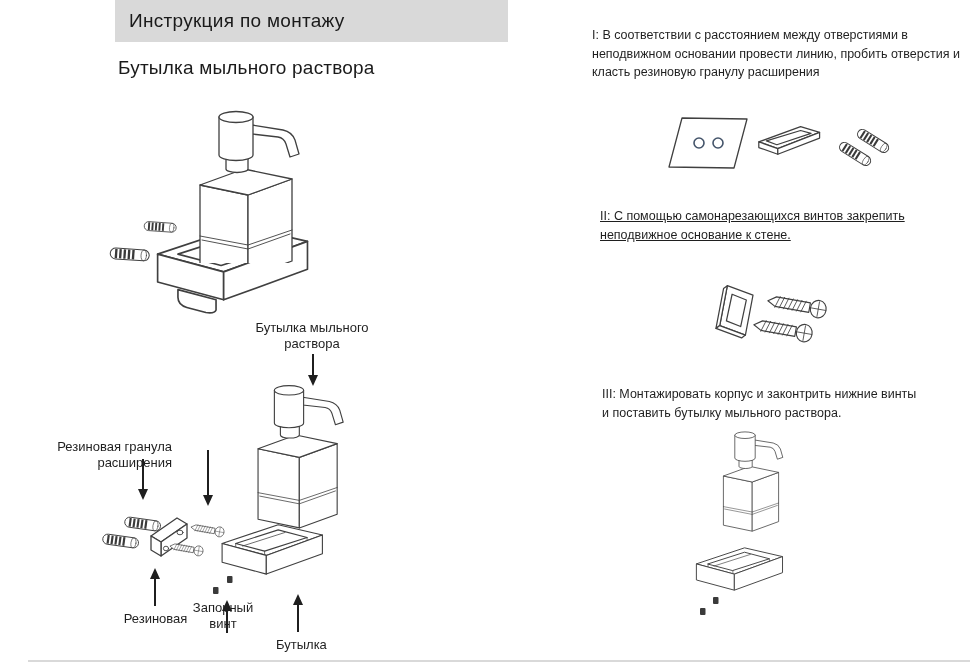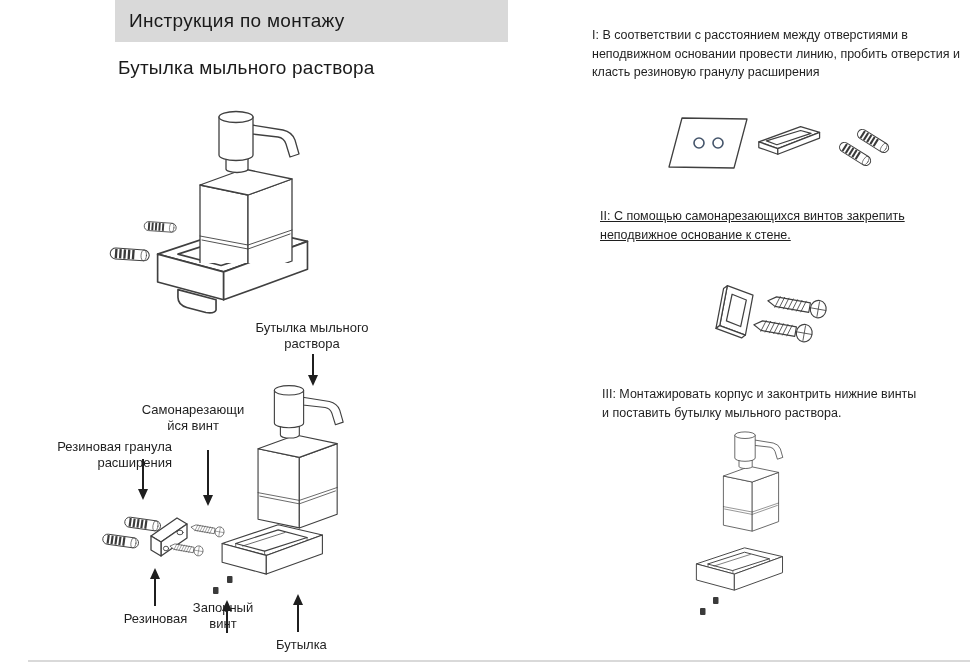--- a/index.html
+++ b/index.html
@@ -199,22 +199,20 @@
         <polygon class="arrh" points="197,293 207,293 202,282"></polygon>
     </g>
     <g>
       <path class="arr" d="M273,314 L273,286"></path>
         <polygon class="arrh" points="268,287 278,287 273,276"></polygon>
     </g>
   </svg>
 
   <div class="lbl c lbl-bottle">Бутылка мыльного
 раствора</div>
-  <div class="lbl c lbl-screw">Самонарезающи
-йся винт</div>
   <div class="lbl lbl-plug">Резиновая гранула
 расширения</div>
   <div class="lbl c lbl-base">Резиновая</div>
   <div class="lbl c lbl-lock">Запорный
 винт</div>
   <div class="lbl lbl-body">Бутылка</div>
 
   <div class="step s1">I: В соответствии с расстоянием между отверстиями в
 неподвижном основании провести линию, пробить отверстия и
 класть резиновую гранулу расширения</div>

